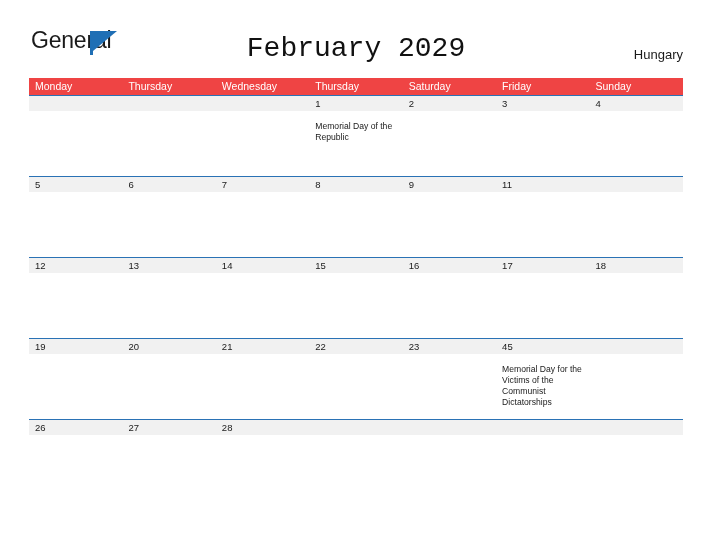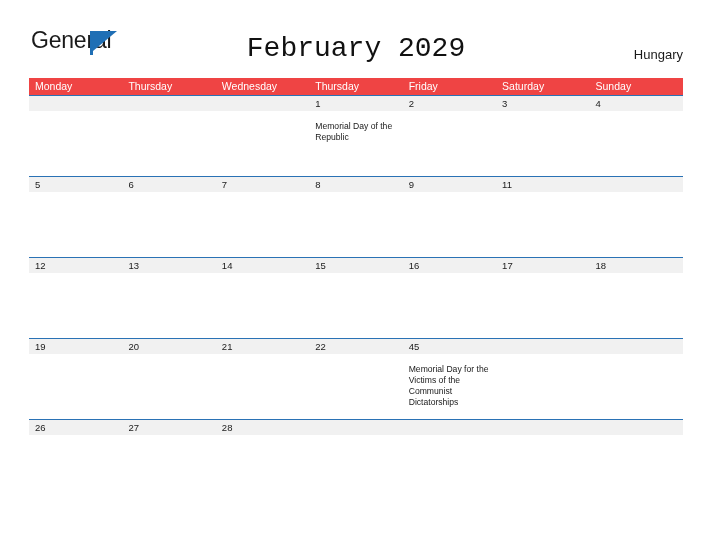--- a/index.html
+++ b/index.html
@@ -205,22 +205,22 @@
 
   </div>
 
   <div class="calendar">
 
     <div class="weekday-row">
       <div class="weekday-cell">Monday</div>
       <div class="weekday-cell">Thursday</div>
       <div class="weekday-cell">Wednesday</div>
       <div class="weekday-cell">Thursday</div>
+      <div class="weekday-cell">Saturday</div>
       <div class="weekday-cell">Friday</div>
-      <div class="weekday-cell">Saturday</div>
       <div class="weekday-cell">Sunday</div>
     </div>
 
     <div class="week-row h-tall">
       <div class="date-band"></div>
       <div class="day-cells">
         <div class="day-cell empty">
           <div class="day-num"></div>
           <div class="day-event"></div>
         </div>
@@ -328,20 +328,24 @@
         </div>
         <div class="day-cell">
           <div class="day-num">21</div>
           <div class="day-event"></div>
         </div>
         <div class="day-cell">
           <div class="day-num">22</div>
           <div class="day-event"></div>
         </div>
         <div class="day-cell">
+          <div class="day-num">23</div>
+          <div class="day-event"></div>
+        </div>
+        <div class="day-cell">
           <div class="day-num">45</div>
           <div class="day-event">Memorial Day for the Victims of the Communist Dictatorships</div>
         </div>
       </div>
     </div>
 
     <div class="week-row h-last">
       <div class="date-band"></div>
       <div class="day-cells">
         <div class="day-cell">

